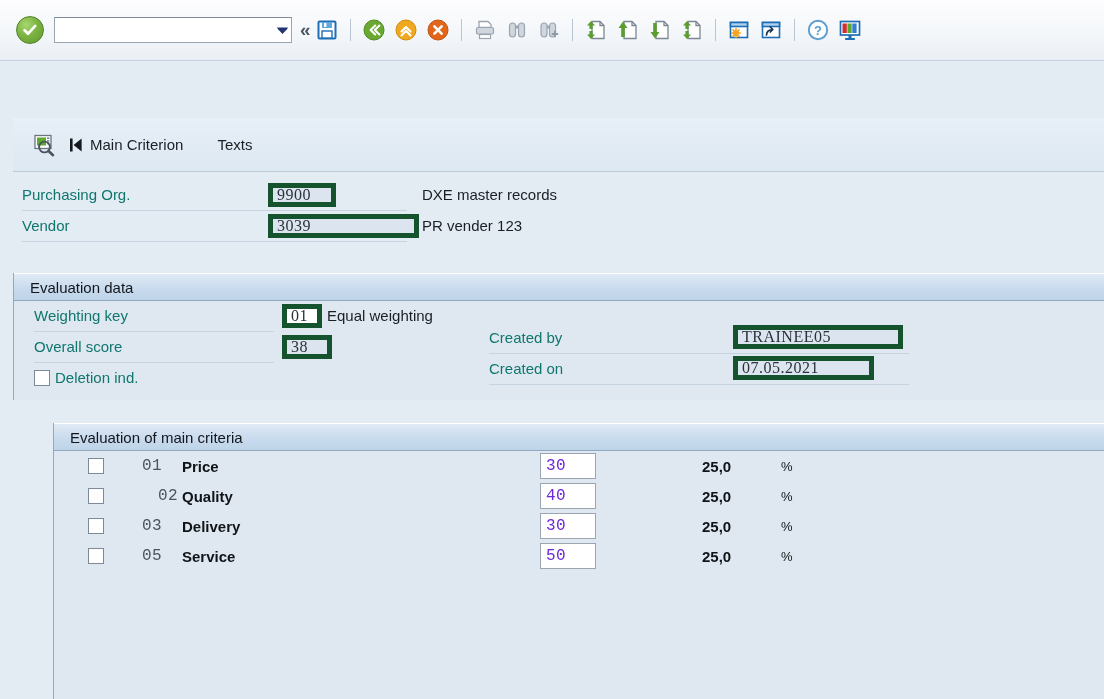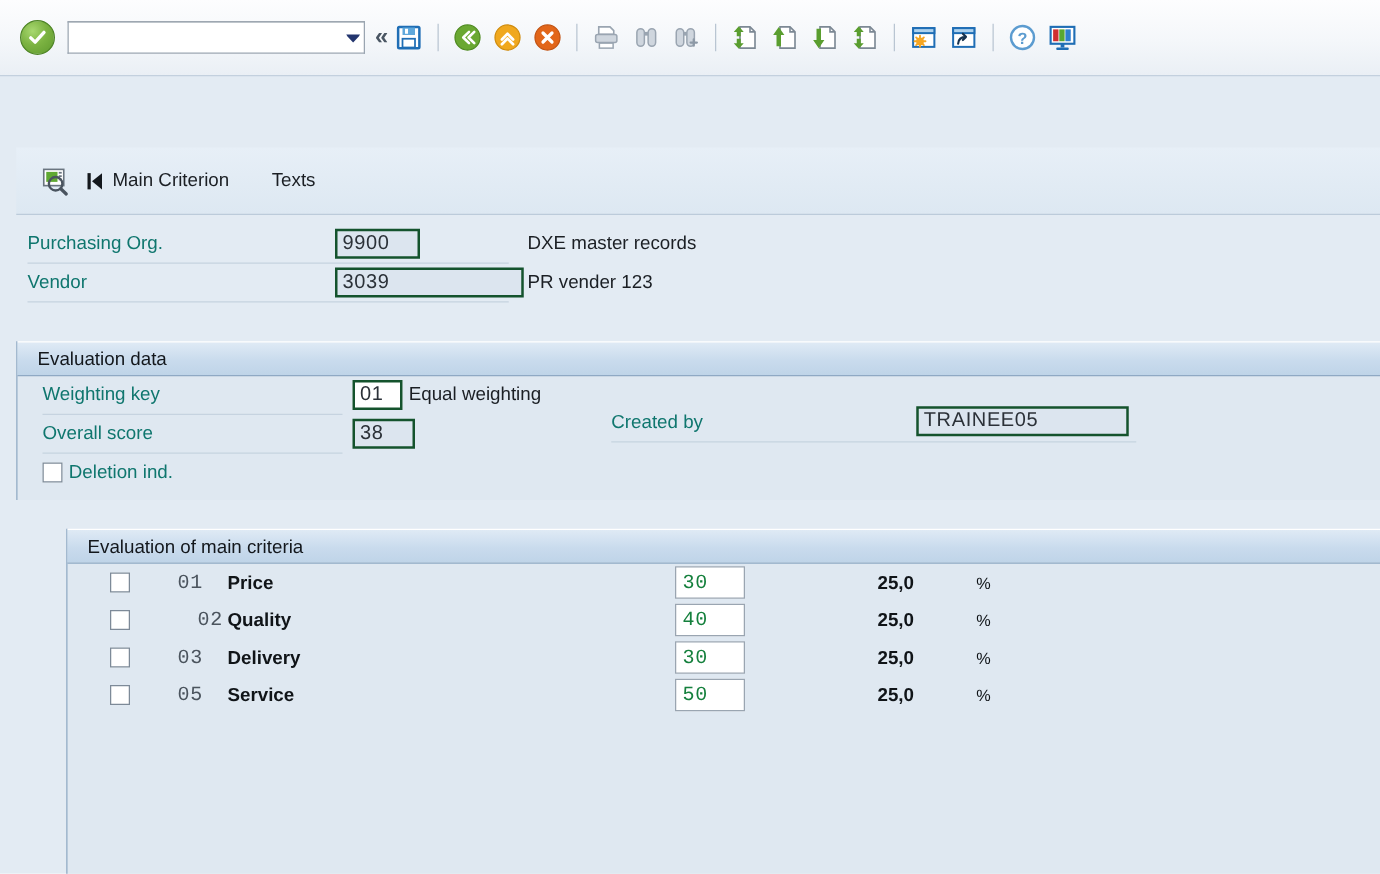--- a/index.html
+++ b/index.html
@@ -142,24 +142,24 @@
   .flabel {
     font-size: 15px; color: #0f766e;
     white-space: nowrap;
   }
   .underline {
     position: absolute; left: 0; right: 0; bottom: 0;
     height: 1px; background: #c6d3e0;
   }
   .fld {
     background: #dce5ef;
-    border: 2px solid #14532d;
+    border: 5px solid #14532d;
     height: 24px;
     box-sizing: border-box;
-    font-family: Liberation Sans, sans-serif;
+    font-family: Liberation Serif, serif;
     font-size: 16px;
     color: #2b3138;
     display: flex; align-items: center;
     padding: 0 4px;
     letter-spacing: 0.5px;
   }
   .fld.white {
     background: #ffffff;
   }
   .desc {
@@ -232,21 +232,21 @@
     color: #101418;
     white-space: nowrap;
   }
   .score-fld {
     background: #ffffff;
     border: 1px solid #9aa5b1;
     width: 56px; height: 26px;
     box-sizing: border-box;
     font-family: "Liberation Mono", monospace;
     font-size: 16px;
-    color: #15803d;
+    color: #6d28d9;
     display: flex; align-items: center;
     padding-left: 5px;
     letter-spacing: 0.5px;
   }
   .wgt {
     font-size: 15px;
     font-weight: bold;
     color: #101418;
   }
   .pct {
@@ -495,20 +495,25 @@
       </div>
 
       <div class="ed-right">
 
         <div class="frow" style="height:31px;">
           <div class="flabel" style="position:absolute; left:0px; top:6px;">Created by</div>
           <div class="fld" style="position:absolute; left:244px; top:2px; width:170px;">TRAINEE05</div>
           <div class="underline" style="left:0px; width:420px;"></div>
         </div>
 
+        <div class="frow" style="height:31px;">
+          <div class="flabel" style="position:absolute; left:0px; top:6px;">Created on</div>
+          <div class="fld" style="position:absolute; left:244px; top:2px; width:141px;">07.05.2021</div>
+          <div class="underline" style="left:0px; width:420px;"></div>
+        </div>
 
       </div>
 
     </div>
   </div>
 
   <div class="groupbox" style="top:423px; height:316px;margin-left:40px;">
     <div class="gb-head">
       <span class="gb-title">Evaluation of main criteria</span>
     </div>

